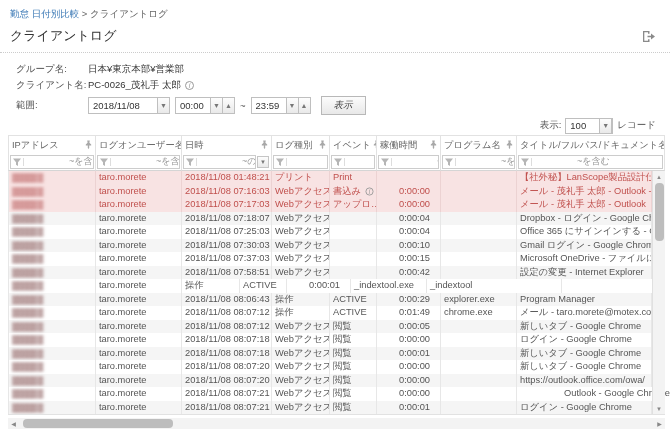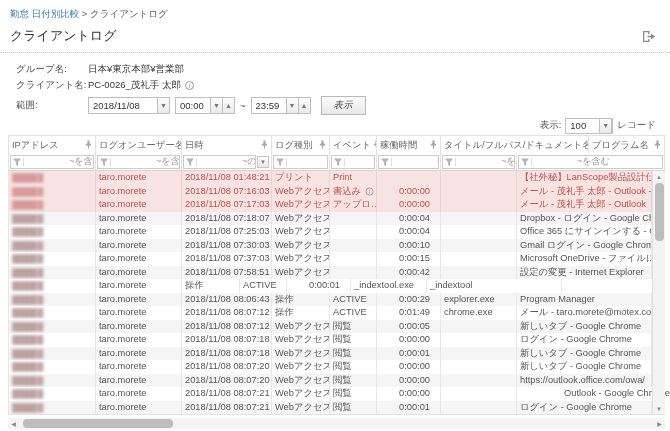--- a/index.html
+++ b/index.html
@@ -181,28 +181,28 @@
           <span class="pin-wrap"><svg width="7" height="9" viewBox="0 0 7 9">
               <path d="M2.2.5h2.6l-.4 2.3 1.8 1.7v1H4.2V8l-.7 1-.7-1V5.5H.8v-1l1.8-1.7z" fill="#a8a8a8"></path>
             </svg></span>
         </div>
         <div class="th" style="width: 64px;">
           <span>稼働時間</span>
           <span class="pin-wrap"><svg width="7" height="9" viewBox="0 0 7 9">
               <path d="M2.2.5h2.6l-.4 2.3 1.8 1.7v1H4.2V8l-.7 1-.7-1V5.5H.8v-1l1.8-1.7z" fill="#a8a8a8"></path>
             </svg></span>
         </div>
+        <div class="th" style="width: 76px;">
+          <span>プログラム名</span>
+          <span class="pin-wrap"><svg width="7" height="9" viewBox="0 0 7 9">
+              <path d="M2.2.5h2.6l-.4 2.3 1.8 1.7v1H4.2V8l-.7 1-.7-1V5.5H.8v-1l1.8-1.7z" fill="#a8a8a8"></path>
+            </svg></span>
+        </div>
         <div class="th" style="width: 148px;">
           <span>タイトル/フルパス/ドキュメント名</span>
-        </div>
-        <div class="th" style="width: 76px;">
-          <span>プログラム名</span>
-          <span class="pin-wrap"><svg width="7" height="9" viewBox="0 0 7 9">
-              <path d="M2.2.5h2.6l-.4 2.3 1.8 1.7v1H4.2V8l-.7 1-.7-1V5.5H.8v-1l1.8-1.7z" fill="#a8a8a8"></path>
-            </svg></span>
         </div>
       </div>
     <div class="t-filter">
         <div class="fc" style="width: 88px;">
           <div class="filter-input">
             <span class="funnel"><svg width="8" height="8" viewBox="0 0 8 8">
                 <path d="M0 .5h8L5 4.2V8L3 6.8V4.2z" fill="#b5b5b5"></path>
               </svg></span>
             <span class="ph">~を含む</span>
           </div>

